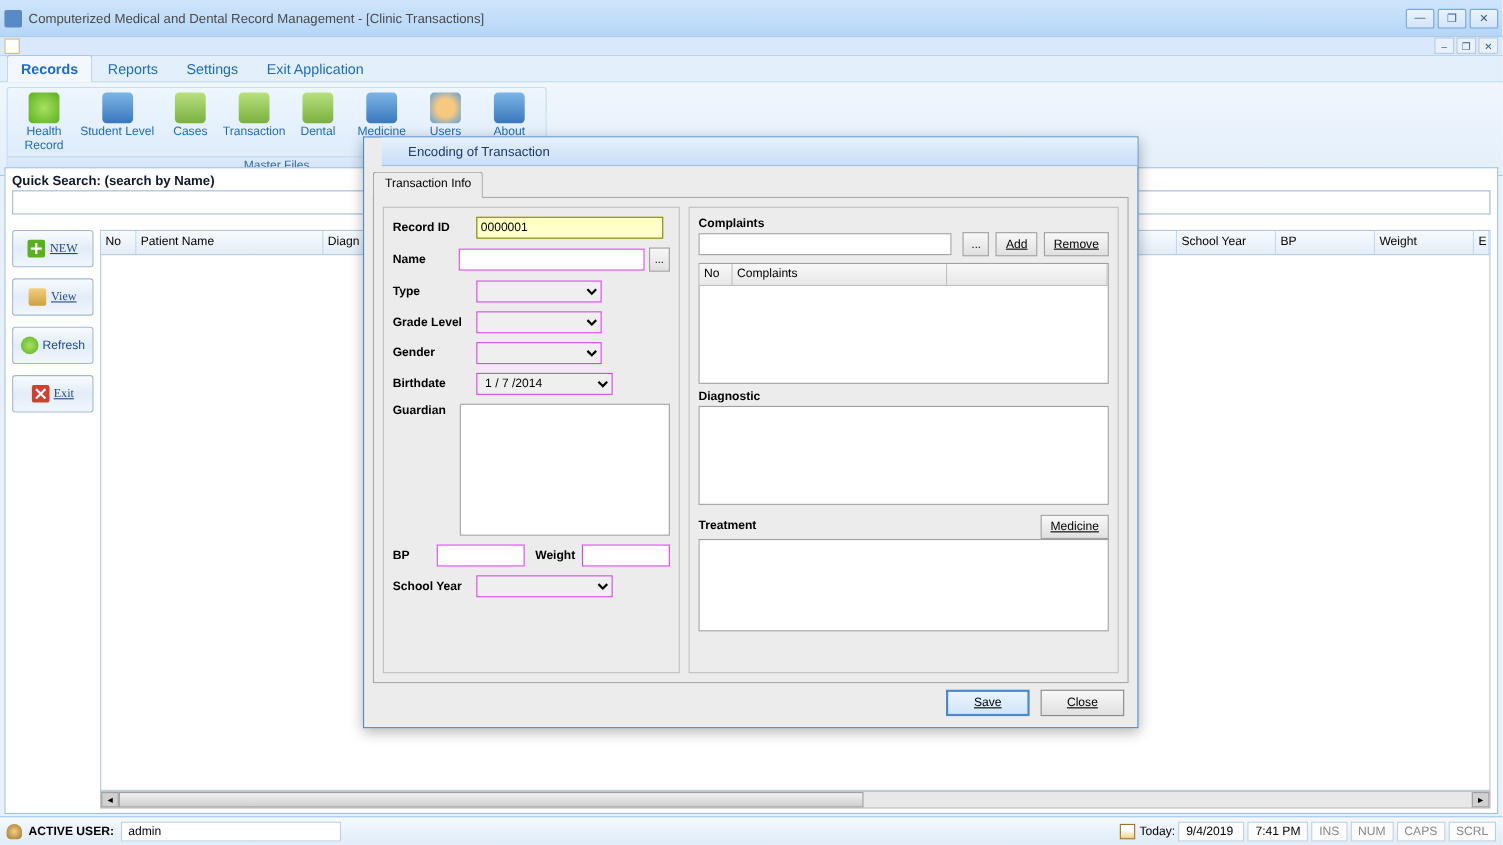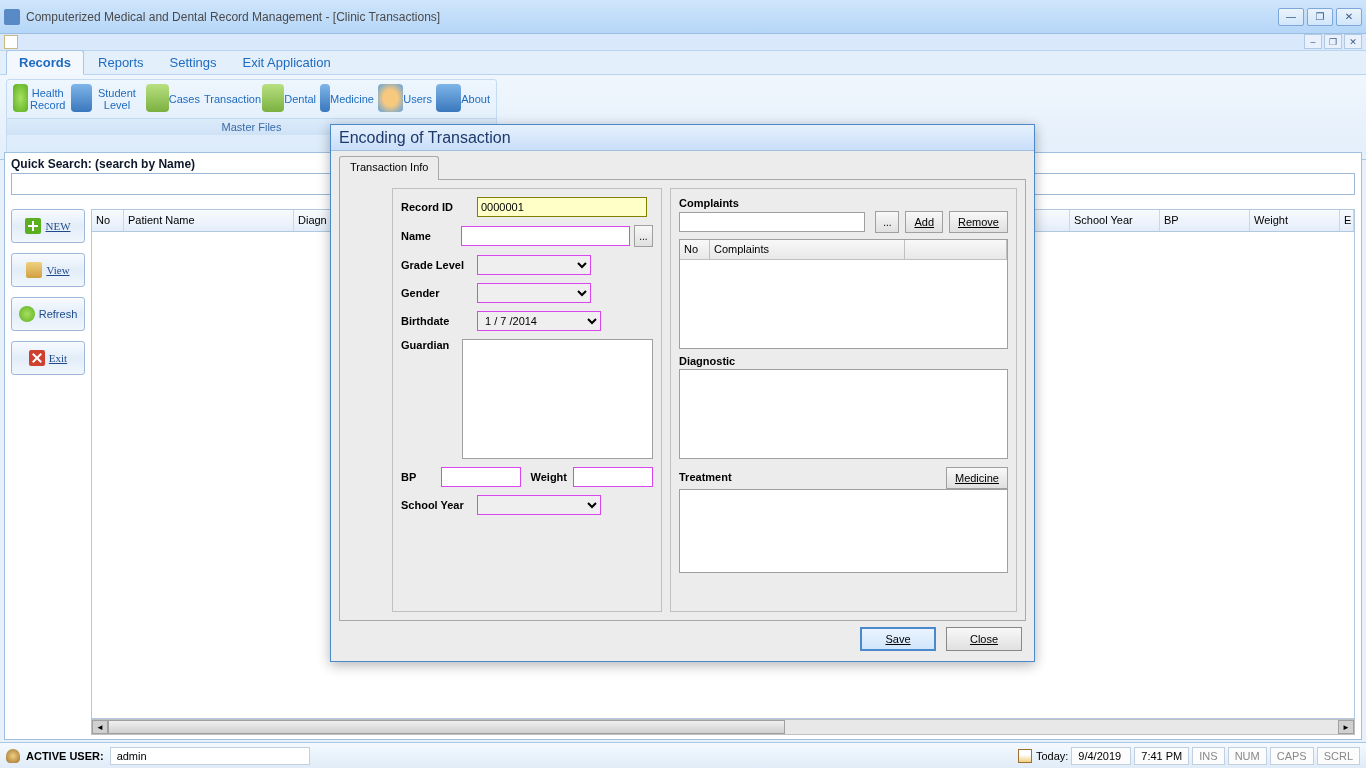--- a/index.html
+++ b/index.html
@@ -21,21 +21,21 @@
 
 
 .menubar { height: 24px; background:#e3effb; border-bottom:1px solid #b9d4ee; display:flex; align-items:center; padding:0 6px; gap:2px; }
 .menuitem { padding: 4px 12px; color:#1e6bbf; font-size:13px; cursor:pointer; border-radius:3px 3px 0 0; }
 .menuitem.active { background:#f3f8fe; border:1px solid #a7c7e7; border-bottom:1px solid #f3f8fe; color:#1e6bbf; font-weight:bold; }
 
 
 .ribbon { height: 85px; background:linear-gradient(#f0f6fd,#e3effb); border-bottom:1px solid #a7c7e7; display:flex; padding: 4px 6px 0 6px; }
 .ribbongroup { border:1px solid #c5dbf1; border-radius:3px; background:linear-gradient(#eef6fe,#daeafa); display:flex; flex-direction:column; margin-right:4px; }
 .ribbongroup .items { display:flex; padding:2px 4px; }
-.ribbtn { width:58px; display:flex; flex-direction:row; align-items:center; padding:2px; cursor:pointer; }
+.ribbtn { width:58px; display:flex; flex-direction:column; align-items:center; padding:2px; cursor:pointer; }
 .ribbtn.wide { width:75px; }
 .ribbtn .icon { width:28px; height:28px; border-radius:4px; margin-bottom:2px; }
 .ribbtn .lbl { font-size:11px; color:#1e6bbf; text-align:center; line-height:12px; }
 .ribbongroup .grplabel { text-align:center; font-size:11px; color:#3a6aa6; padding:2px; border-top:1px solid #c5dbf1; background:linear-gradient(#dcebfa,#cfe2f6); }
 .icon-green { background: radial-gradient(#a8e060,#5bb020); }
 .icon-blue { background: linear-gradient(#7eb5e8,#3a78bd); }
 .icon-cube { background: linear-gradient(#b8e080,#7bb040); }
 .icon-people { background: radial-gradient(#f7c97e 40%,#5aa0e0); border-radius:50%; }
 
 
@@ -76,27 +76,27 @@
 .statusbar .user-icon { width:14px; height:14px; background:radial-gradient(#f0d080,#a07030); border-radius:50% 50% 30% 30%; margin-right:6px; }
 .statusbar .lbl { font-weight:bold; margin-right:6px; }
 .statusbar .field { border:1px solid #c0d0e0; background:#fff; padding:2px 6px; min-width:200px; height:18px; }
 .statusbar .spacer { flex:1; }
 .statusbar .cal-icon { width:14px; height:14px; border:1px solid #a07030; background:linear-gradient(#fff 40%,#f0d080); margin-right:4px; }
 .statusbar .cell { border:1px solid #c0d0e0; background:#fcfcfc; padding:2px 6px; height:18px; margin-left:3px; color:#888; }
 .statusbar .cell.dk { color:#000; }
 
 
 .dialog { position:absolute; left:330px; top:124px; width:705px; height:538px; background:#ececec; border:1px solid #4a8acc; box-shadow:0 3px 12px rgba(0,0,0,0.3); z-index:100; }
-.dialog .dlg-title { height:26px; background:linear-gradient(#e6f1fc,#c9defa); border-bottom:1px solid #a0c0e0; display:flex; align-items:center; padding:0 8px; font-size:16px; color:#1e3a6a; }
+.dialog .dlg-title { height:26px; background:linear-gradient(#e6f1fc,#c9defa); border-bottom:1px solid #a0c0e0; display:flex; align-items:center; padding:0 24px; font-size:12px; color:#1e3a6a;margin-left:16px; }
 .dialog .dlg-body { position:absolute; left:8px; right:8px; top:30px; bottom:40px; }
 .tabstrip { height:24px; display:flex; }
 .tab { background:#ececec; border:1px solid #a8a8a8; border-bottom:none; padding:4px 10px; font-size:11px; border-radius:3px 3px 0 0; position:relative; top:1px; }
 .tabcontent { border:1px solid #a8a8a8; background:#ececec; height:calc(100% - 24px); display:flex; padding:8px; gap:8px; }
 .panel { border:1px solid #c0c0c0; background:#ececec; padding:8px; }
-.panel.left { width:270px;margin-left:44px; }
+.panel.left { width:270px; }
 .panel.right { flex:1; display:flex; flex-direction:column; gap:6px; }
 
 .frow { display:flex; align-items:center; margin-bottom:8px; }
 .frow .flbl { width:76px; font-size:11px; font-weight:bold; }
 .frow input[type=text], .frow select { border:1px solid #d946ef; height:20px; font-size:11px; padding:1px 3px; }
 .txt-recordid { width:170px; background:#ffffc8; border:1px solid #808000 !important; }
 .txt-name { width:212px; }
 .btn-small { width:24px; height:22px; border:1px solid #a0a0a0; background:linear-gradient(#f8f8f8,#e0e0e0); margin-left:4px; cursor:pointer; font-size:10px; }
 .sel { width:114px; }
 .txt-date { width:124px; }
@@ -246,20 +246,24 @@
 
       <div class="panel left">
         <div class="frow">
           <div class="flbl">Record ID</div>
           <input type="text" class="txt-recordid" value="0000001" style="">
         </div>
         <div class="frow">
           <div class="flbl">Name</div>
           <input type="text" class="txt-name" value="" style="">
           <button class="btn-small">...</button>
+        </div>
+        <div class="frow">
+          <div class="flbl">Type</div>
+          <select class="sel"><option></option></select>
         </div>
         <div class="frow">
           <div class="flbl">Grade Level</div>
           <select class="sel"><option></option></select>
         </div>
         <div class="frow">
           <div class="flbl">Gender</div>
           <select class="sel"><option></option></select>
         </div>
         <div class="frow">

